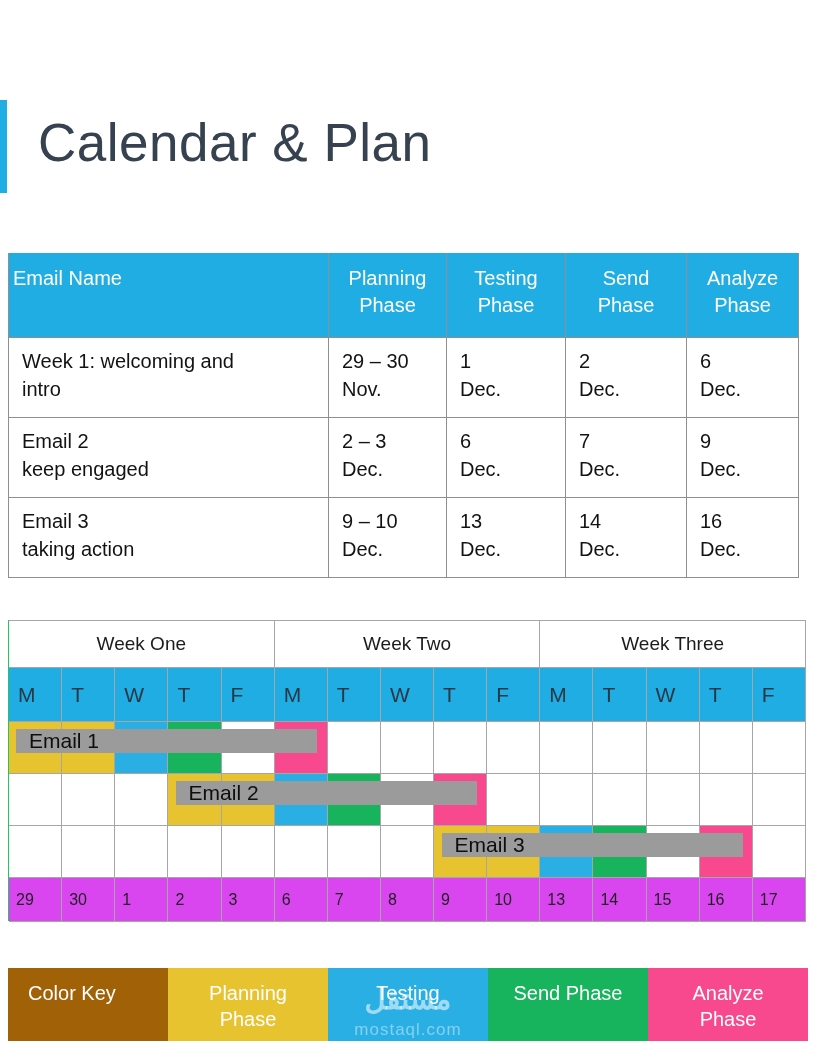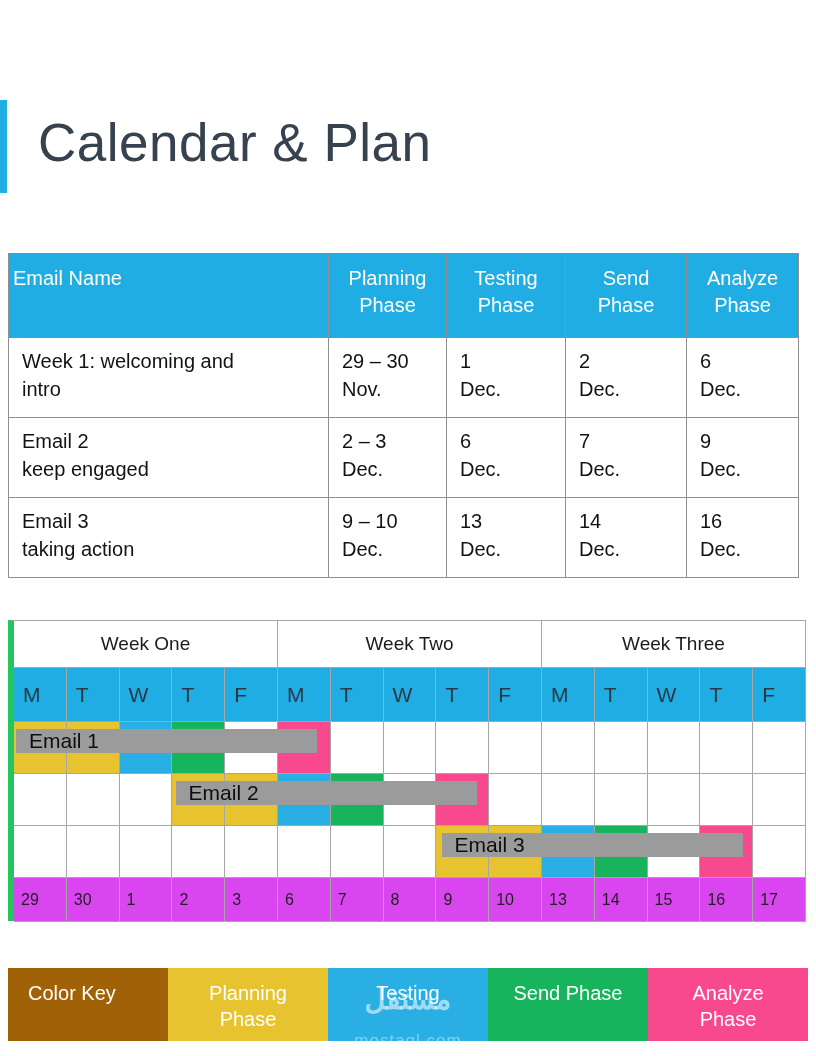--- a/index.html
+++ b/index.html
@@ -28,21 +28,21 @@
   .plan-table td {
     height:80px; font-size:20px; color:#131313; line-height:1.4; padding:9px 10px 0 13px; text-align:left;
     background:#ffffff;
   }
   
   .gantt { position:absolute; left:8px; top:620px; width:798px; height:301px; }
   .gantt-grid {
     display:grid; width:100%; height:100%; box-sizing:border-box;
     grid-template-columns:repeat(15, 1fr);
     grid-template-rows:47px 54px 52px 52px 52px 44px;
-    border-left:6px solid #22c55e; border-top:1px solid #a6a6a6;
+    border-left:1px solid #22c55e; border-top:1px solid #a6a6a6;
   }
   .gcell { box-sizing:border-box; border-right:1px solid #a6a6a6; border-bottom:1px solid #a6a6a6; }
   .week-cell { grid-column:span 5; display:flex; align-items:center; justify-content:center;
     font-size:19px; color:#1c1c1c; background:#ffffff; }
   .day-cell { background:var(--cyan,#1fade3); color:#2a3744; font-size:21px;
     display:flex; align-items:center; padding-left:9px; }
   .date-cell { background:#d946ef; color:#1f1f1f; font-size:16px; display:flex; align-items:center; padding-left:7px; }
   .bars { position:absolute; left:0; top:0; width:100%; height:100%; }
   .gantt-bar {
     position:absolute; height:24px; background:var(--bar_gray,#9b9b9b);
@@ -52,21 +52,21 @@
   
   .color-key { position:absolute; left:8px; top:968px; width:800px; height:73px; display:flex; }
   .key-block {
     width:160px; box-sizing:border-box; color:#ffffff; font-size:20px; line-height:1.3;
     text-align:center; padding-top:12px; white-space:pre-line;
   }
   .key-block.align-left { text-align:left; padding-left:20px; }
   
   .watermark { position:absolute; left:333px; top:984px; width:150px; text-align:center; pointer-events:none; }
   .wm-ar { font-family:Liberation Sans, sans-serif; font-size:29px; font-weight:bold; color:rgba(255,255,255,0.55); line-height:1.05; }
-  .wm-en { font-family:"Liberation Sans", sans-serif; font-size:17px; letter-spacing:1px; color:rgba(255,255,255,0.42); margin-top:17px; }
+  .wm-en { font-family:"Liberation Sans", sans-serif; font-size:17px; letter-spacing:1px; color:rgba(255,255,255,0.42); margin-top:6px; }
 </style>
 </head>
 <body>
 
 <div class="page">
 
   <div class="accent-bar"></div>
   <h1 class="title">Calendar &amp; Plan</h1>
 
   <table class="plan-table">

